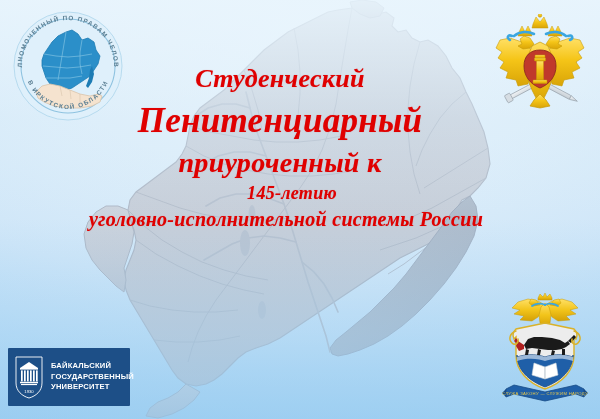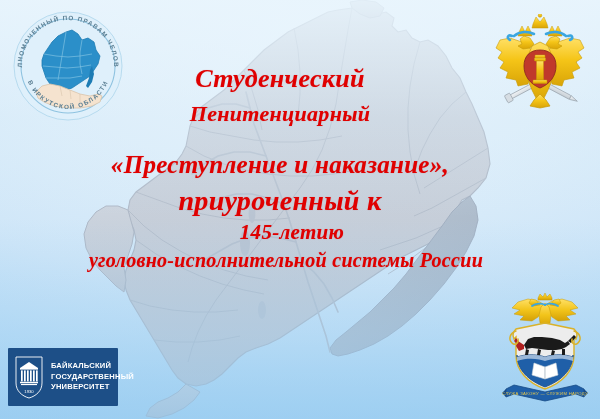--- a/index.html
+++ b/index.html
@@ -45,25 +45,25 @@
     font-style: italic;
     font-weight: bold;
     text-shadow: 0 0 1px rgba(190,0,0,0.35);
     letter-spacing: 0.3px;
   }
   .tline {
     display: block;
     line-height: 1.0;
   }
   .tline.l1 { font-size: 26px; margin-bottom: 11px; }
-  .tline.l2 { font-size: 22px; margin-bottom: 27px; }
+  .tline.l2 { font-size: 35px; margin-bottom: 11px; }
   .tline.l3 { font-size: 26px; margin-bottom: 11px; }
   .tline.l4 { font-size: 25px; margin-bottom: 10px; }
   .tline.l5 { font-size: 28px; margin-bottom: 7px; }
-  .tline.l6 { font-size: 21px; margin-bottom: 7px; padding-left: 24px; }
+  .tline.l6 { font-size: 18px; margin-bottom: 7px; padding-left: 24px; }
   .tline.l7 { font-size: 20px; margin-left: 12px; }
 
   
   .logo {
     position: absolute;
   }
   
   #logo-ombudsman {
     left: 10px;
     top: 8px;
@@ -87,21 +87,21 @@
     bottom: 10px;
     width: 90px;
     height: 116px;
   }
   #logo-irkutsk svg { display:block; width:90px; height:116px; }
 
   
   #logo-bsu {
     left: 8px;
     bottom: 13px;
-    width: 110px;
+    width: 122px;
     height: 58px;
     background: #1d4f87;
     border-radius: 1px;
     display: flex;
     align-items: center;
     padding: 0 6px;
     box-sizing: border-box;
   }
   .bsu-crest { width: 30px; height: 44px; flex: 0 0 30px; }
   .bsu-crest svg { display:block; width:30px; height:44px; }
@@ -203,21 +203,20 @@
         <ellipse cx="262" cy="310" rx="4" ry="9"></ellipse>
       </g>
     </svg>
   </div>
 
   <div class="bg-sky-2"></div>
 
   <div class="title-block">
     <span class="tline l1">Студенческий</span>
     <span class="tline l2">Пенитенциарный</span>
-    <span class="tline l4">«Преступление и наказание»,</span>
     <span class="tline l5">приуроченный к</span>
     <span class="tline l6">145-летию</span>
     <span class="tline l7">уголовно-исполнительной системы России</span>
   </div>
 
   <div class="logo" id="logo-ombudsman">
     <svg viewBox="0 0 116 116" xmlns="http://www.w3.org/2000/svg">
       <defs>
         <path id="arcTop" d="M 12,58 A 46,46 0 0 1 104,58"></path>
         <path id="arcBot" d="M 15,58 A 43,43 0 0 0 101,58"></path>

